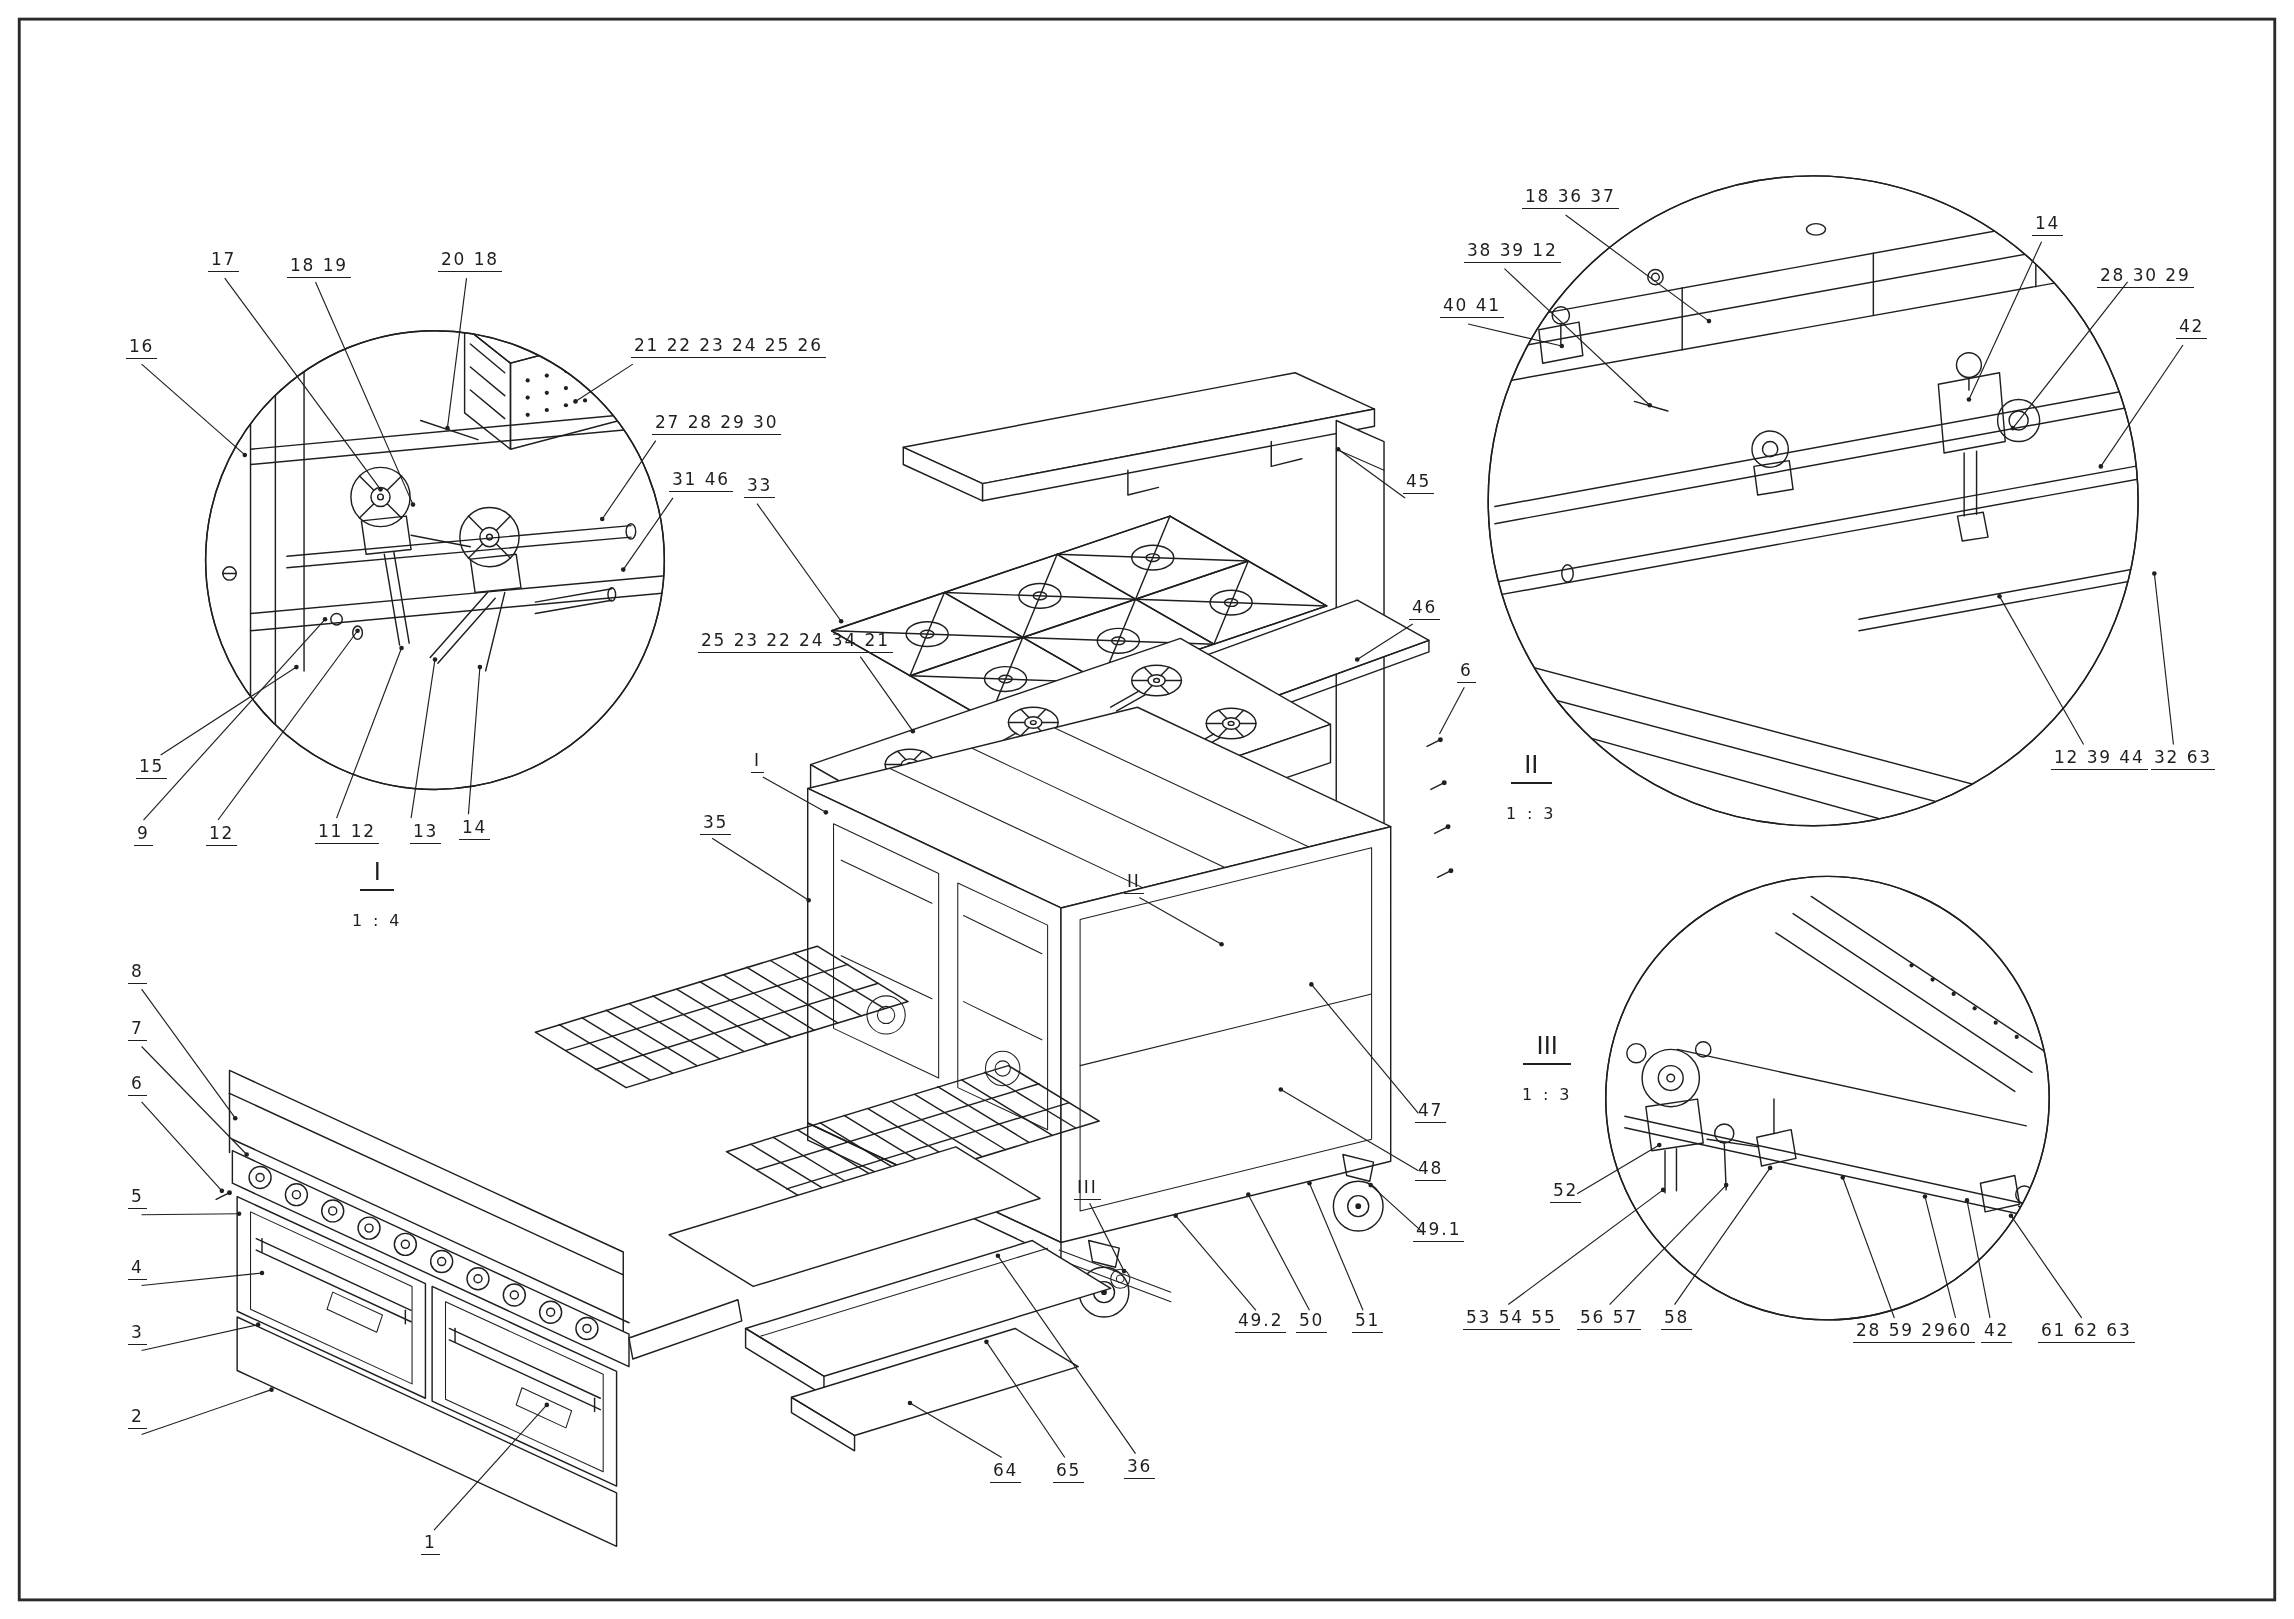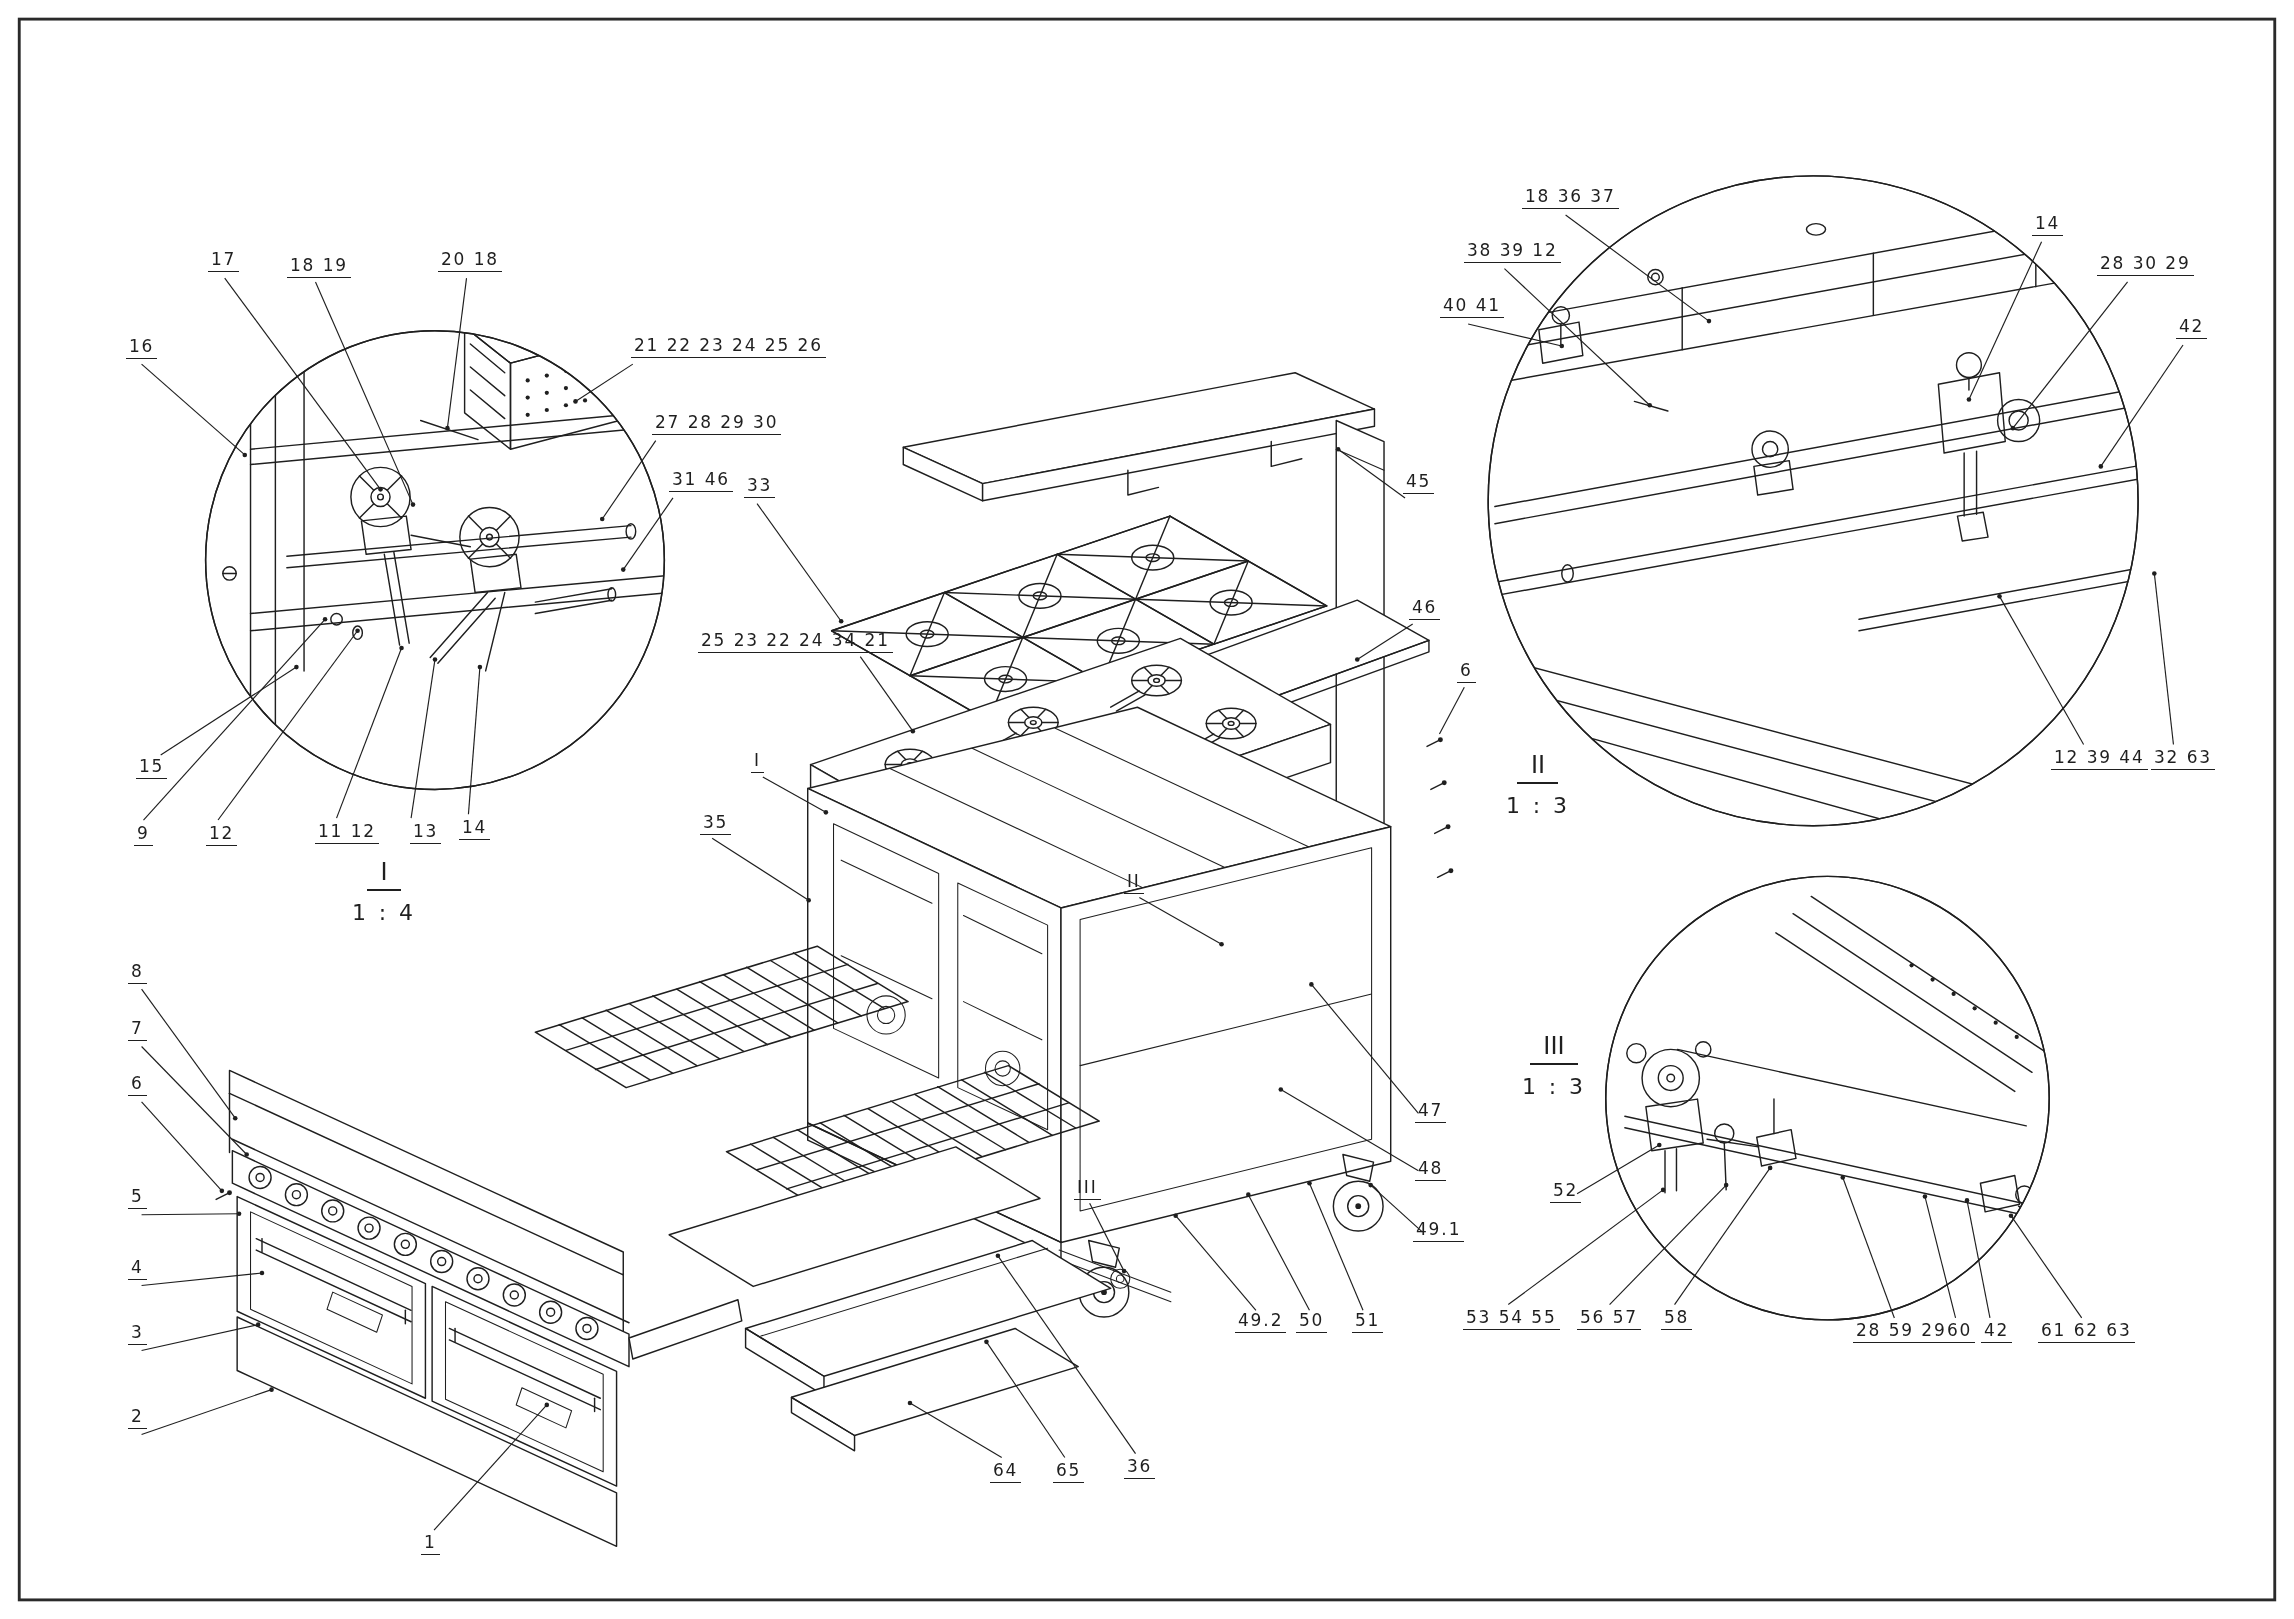--- a/index.html
+++ b/index.html
@@ -11,21 +11,21 @@
   .art .t{stroke-width:1.1}
   .art .w{fill:#fff}
   .art .dot{fill:#1f1f1f;stroke:none}
   .leaders{stroke:#1f1f1f;stroke-width:1.2;fill:none}
   .leaders .dot{fill:#1f1f1f;stroke:none}
   .frame{fill:none;stroke:#2a2a2a;stroke-width:3}
   .callout{position:absolute;font-size:17px;line-height:1.15;letter-spacing:1.9px;
            border-bottom:1.7px solid #1f1f1f;padding:0 2.9px 1.9px;white-space:nowrap}
   .view-title{position:absolute;text-align:center}
   .vt-num{display:inline-block;padding:0 13.4px 2.9px;border-bottom:2.1px solid #1f1f1f;font-size:24px}
-  .vt-scale{margin-top:9px;font-size:22px;letter-spacing:2.9px}
+  .vt-scale{margin-top:20px;font-size:16px;letter-spacing:2.9px}
 </style>
 </head>
 <body>
 
 <div class="page">
 
 <svg width="2294" height="1619" viewBox="0 0 2400 1694">
   <defs>
     <clipPath id="clipI">
           <circle cx="455" cy="586" r="240"></circle>
@@ -536,21 +536,21 @@
 <div class="callout" style="left:128px;top:1407px">2</div>
 <div class="callout" style="left:421px;top:1533px">1</div>
 <div class="callout" style="left:990px;top:1461px">64</div>
 <div class="callout" style="left:1053px;top:1461px">65</div>
 <div class="callout" style="left:1124px;top:1457px">36</div>
 
 <div class="callout" style="left:1522px;top:187px">18 36 37</div>
 <div class="callout" style="left:1464px;top:241px">38 39 12</div>
 <div class="callout" style="left:1440px;top:296px">40 41</div>
 <div class="callout" style="left:2032px;top:214px">14</div>
-<div class="callout" style="left:2097px;top:254px">28 30 29</div>
+<div class="callout" style="left:2097px;top:266px">28 30 29</div>
 <div class="callout" style="left:2176px;top:317px">42</div>
 <div class="callout" style="left:2051px;top:748px">12 39 44</div>
 <div class="callout" style="left:2151px;top:748px">32 63</div>
 
 <div class="callout" style="left:1550px;top:1181px">52</div>
 <div class="callout" style="left:1463px;top:1308px">53 54 55</div>
 <div class="callout" style="left:1577px;top:1308px">56 57</div>
 <div class="callout" style="left:1661px;top:1308px">58</div>
 <div class="callout" style="left:1853px;top:1321px">28 59 29</div>
 <div class="callout" style="left:1944px;top:1321px">60</div>

